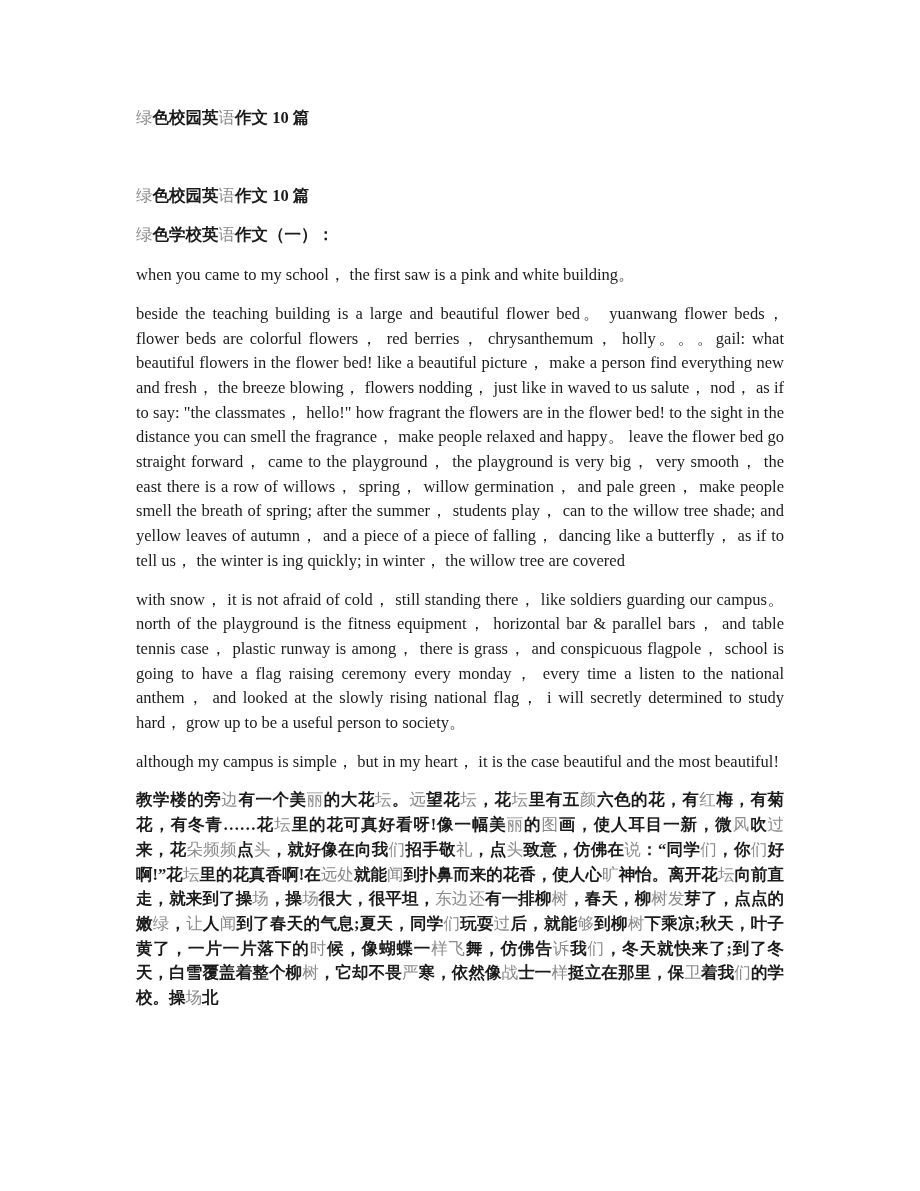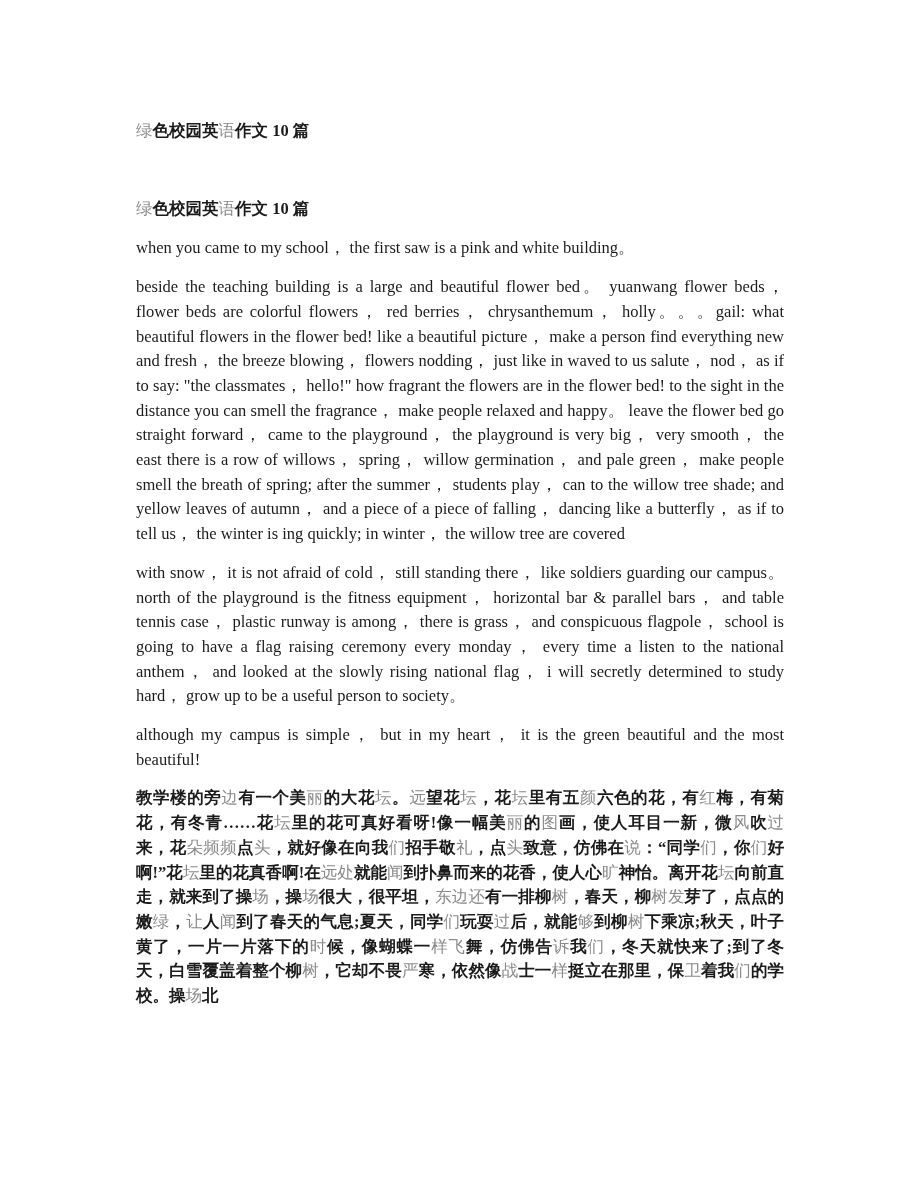--- a/index.html
+++ b/index.html
@@ -19,21 +19,21 @@
     font-family: "Liberation Serif", serif;
   }
   .page {
     box-sizing: border-box;
     width: 920px;
     height: 1191px;
     padding: 106px 136px 0 136px;
     background: var(--paper);
   }
   .page p {
-    margin: 13px 0 14px 0;
+    margin: 0 0 14px 0;
     font-size: 16.5px;
     line-height: 24.7px;
     color: var(--ink);
     word-break: break-word;
   }
   .p-heading {
     font-weight: bold;
     margin-bottom: 53px !important;
   }
   .p-heading2, .p-sub {
@@ -53,18 +53,19 @@
     font-weight: normal;
     color: var(--ink-faded);
   }
 </style>
 </head>
 <body>
 
 <div class="page">
   <p class="p-heading"><span class="fb">绿</span>色校园英<span class="fb">语</span>作文 10 篇</p>
   <p class="p-heading2"><span class="fb">绿</span>色校园英<span class="fb">语</span>作文 10 篇</p>
+  <p class="p-sub"><span class="fb">绿</span>色学校英<span class="fb">语</span>作文（一）：</p>
   <p class="p-en">when you came to my school， the first saw is a pink and white building。</p>
   <p class="p-en">beside the teaching building is a large and beautiful flower bed。 yuanwang flower beds， flower beds are colorful flowers， red berries， chrysanthemum， holly。。。gail: what beautiful flowers in the flower bed! like a beautiful picture， make a person find everything new and fresh， the breeze blowing， flowers nodding， just like in waved to us salute， nod， as if to say: "the classmates， hello!" how fragrant the flowers are in the flower bed! to the sight in the distance you can smell the fragrance， make people relaxed and happy。 leave the flower bed go straight forward， came to the playground， the playground is very big， very smooth， the east there is a row of willows， spring， willow germination， and pale green， make people smell the breath of spring; after the summer， students play， can to the willow tree shade; and yellow leaves of autumn， and a piece of a piece of falling， dancing like a butterfly， as if to tell us， the winter is ing quickly; in winter， the willow tree are covered</p>
   <p class="p-en">with snow， it is not afraid of cold， still standing there， like soldiers guarding our campus。 north of the playground is the fitness equipment， horizontal bar &amp; parallel bars， and table tennis case， plastic runway is among， there is grass， and conspicuous flagpole， school is going to have a flag raising ceremony every monday， every time a listen to the national anthem， and looked at the slowly rising national flag， i will secretly determined to study hard， grow up to be a useful person to society。</p>
-  <p class="p-en">although my campus is simple， but in my heart， it is the green beautiful and the most beautiful!</p>
+  <p class="p-en">although my campus is simple， but in my heart， it is the case beautiful and the most beautiful!</p>
   <p class="p-zh">教学楼的旁<span class="fb">边</span>有一个美<span class="fb">丽</span>的大花<span class="fb">坛</span>。<span class="fb">远</span>望花<span class="fb">坛</span>，花<span class="fb">坛</span>里有五<span class="fb">颜</span>六色的花，有<span class="fb">红</span>梅，有菊花，有冬青……花<span class="fb">坛</span>里的花可真好看呀!像一幅美<span class="fb">丽</span>的<span class="fb">图</span>画，使人耳目一新，微<span class="fb">风</span>吹<span class="fb">过</span>来，花<span class="fb">朵</span><span class="fb">频</span><span class="fb">频</span>点<span class="fb">头</span>，就好像在向我<span class="fb">们</span>招手敬<span class="fb">礼</span>，点<span class="fb">头</span>致意，仿佛在<span class="fb">说</span>：“同学<span class="fb">们</span>，你<span class="fb">们</span>好啊!”花<span class="fb">坛</span>里的花真香啊!在<span class="fb">远</span><span class="fb">处</span>就能<span class="fb">闻</span>到扑鼻而来的花香，使人心<span class="fb">旷</span>神怡。离开花<span class="fb">坛</span>向前直走，就来到了操<span class="fb">场</span>，操<span class="fb">场</span>很大，很平坦，<span class="fb">东</span><span class="fb">边</span><span class="fb">还</span>有一排柳<span class="fb">树</span>，春天，柳<span class="fb">树</span><span class="fb">发</span>芽了，点点的嫩<span class="fb">绿</span>，<span class="fb">让</span>人<span class="fb">闻</span>到了春天的气息;夏天，同学<span class="fb">们</span>玩耍<span class="fb">过</span>后，就能<span class="fb">够</span>到柳<span class="fb">树</span>下乘凉;秋天，叶子黄了，一片一片落下的<span class="fb">时</span>候，像蝴蝶一<span class="fb">样</span><span class="fb">飞</span>舞，仿佛告<span class="fb">诉</span>我<span class="fb">们</span>，冬天就快来了;到了冬天，白雪覆盖着整个柳<span class="fb">树</span>，它却不畏<span class="fb">严</span>寒，依然像<span class="fb">战</span>士一<span class="fb">样</span>挺立在那里，保<span class="fb">卫</span>着我<span class="fb">们</span>的学校。操<span class="fb">场</span>北</p>
 </div>
 
 </body></html>

